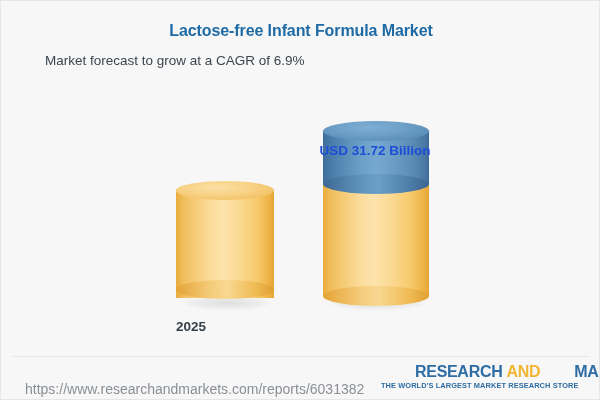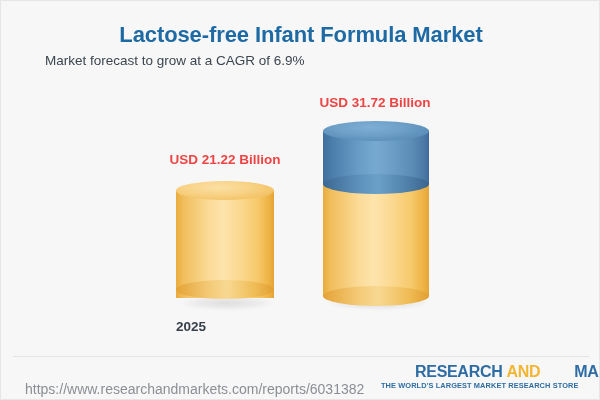--- a/index.html
+++ b/index.html
@@ -20,44 +20,45 @@
     overflow: hidden;
   }
 
   
   .title {
     position: absolute;
     left: 0;
     top: 21px;
     width: 600px;
     text-align: center;
-    font-size: 22px;
+    font-size: 16px;
     font-weight: bold;
     color: #1d6aa5;
     letter-spacing: -0.1px;
   }
   .subtitle {
     position: absolute;
     left: 0;
     top: 52px;
     width: 600px;
     font-size: 13.5px;
     font-weight: normal;
     color: #3c4650;
     padding-left: 44px;
   }
 
   
   .value-label {
     position: absolute;
     font-size: 13.5px;
     font-weight: bold;
-    color: #ef4444;
+    color: #1d4ed8;
     white-space: nowrap;
     text-align: center;
+    margin-top: 48px;
   }
   #label-2025 { left: 148px; top: 151px; width: 152px; }
   #label-2031 { left: 298px; top: 94px;  width: 152px; }
 
   
   .year-label {
     position: absolute;
     font-size: 13.5px;
     font-weight: bold;
     color: #36404a;
@@ -204,21 +205,20 @@
 
   <div class="cylinder" id="cyl-2025" style="left:175px; top:180px; width:98px; height:125px;">
     <div class="cyl-shadow"></div>
 
     <div class="seg">
       <div class="seg-body fill-yellow" style="top:9px; height:108px;"></div>
       <div class="seg-cap cap-yellow-bottom" style="top:99px; height:19px;"></div>
       <div class="seg-cap cap-yellow-top" style="top:0px; height:19px;"></div>
     </div>
   </div>
-  <div class="value-label" id="label-2025">USD 21.22 Billion</div>
   <div class="year-label" id="year-2025">2025</div>
 
   <div class="cylinder" id="cyl-2031" style="left:322px; top:120px; width:106px; height:185px;">
     <div class="cyl-shadow"></div>
 
     <div class="seg">
       <div class="seg-body fill-yellow" style="top:62px; height:113px;"></div>
       <div class="seg-cap cap-yellow-bottom" style="top:165px; height:20px;"></div>
     </div>
 

